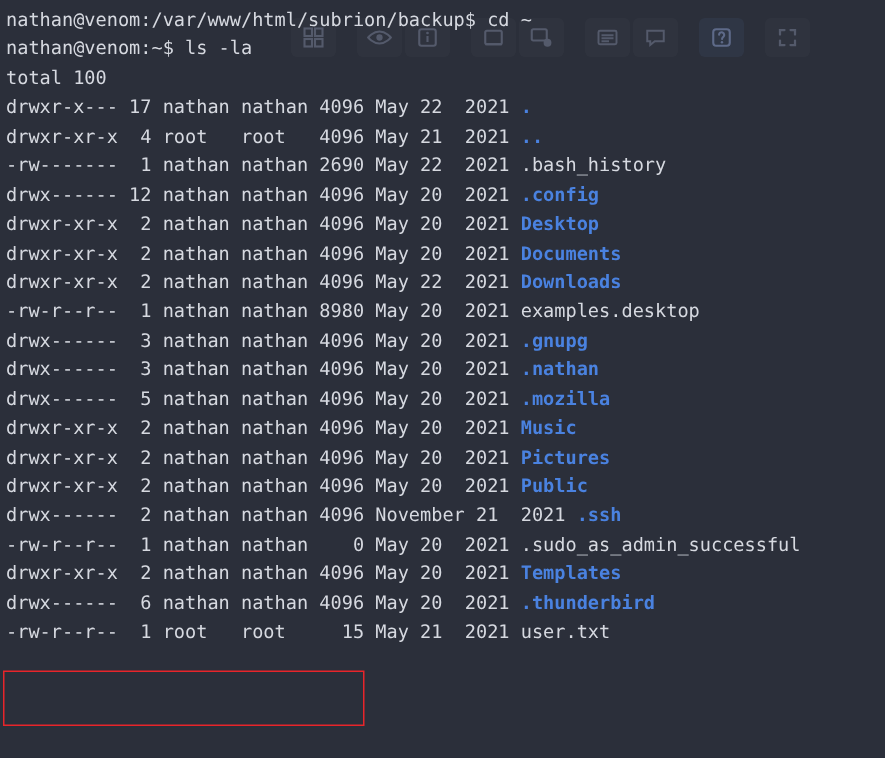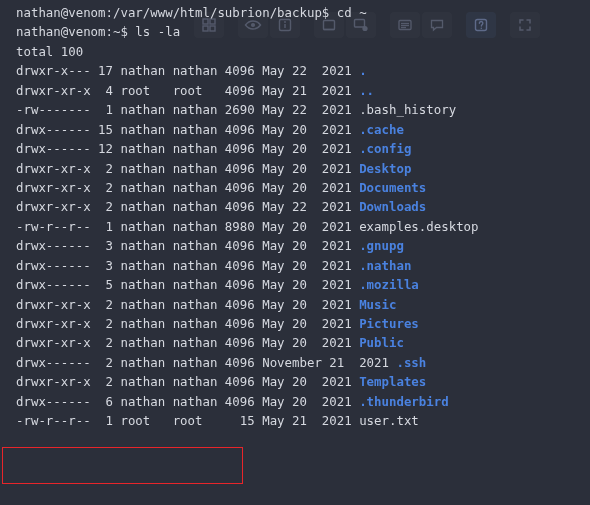--- a/index.html
+++ b/index.html
@@ -13,21 +13,21 @@
 
   body {
     font-family: "DejaVu Sans Mono", "Liberation Mono", monospace;
   }
 
   #terminal {
     position: relative;
     width: 590px;
     height: 505px;
     background: #2b2f3a;
-    padding: 3px 0 0 16px;
+    padding: 3px 0 0 4px;
   }
 
   .line {
     font-size: 12.4px;
     line-height: 19.45px;
     color: #d6d9e0;
     white-space: pre;
     letter-spacing: 0px;
     height: 19.45px;
   }
@@ -79,33 +79,33 @@
 
 <div id="terminal">
 
   <div id="lines">
       <div class="line"><span class="plain">nathan@venom:/var/www/html/subrion/backup$ </span><span class="plain">cd ~</span></div>
       <div class="line"><span class="plain">nathan@venom:~$ </span><span class="plain">ls -la</span></div>
       <div class="line"><span class="plain">total 100</span></div>
       <div class="line"><span class="plain">drwxr-x--- 17 nathan nathan 4096 May 22  2021 </span><span class="dir">.</span></div>
       <div class="line"><span class="plain">drwxr-xr-x  4 root   root   4096 May 21  2021 </span><span class="dir">..</span></div>
       <div class="line"><span class="plain">-rw-------  1 nathan nathan 2690 May 22  2021 </span><span class="plain">.bash_history</span></div>
-      <div class="line"><span class="plain">drwx------ 15 nathan nathan 4096 May 20  2021 </span><span class="dir">.cache</span></div>
       <div class="line"><span class="plain">drwx------ 12 nathan nathan 4096 May 20  2021 </span><span class="dir">.config</span></div>
       <div class="line"><span class="plain">drwxr-xr-x  2 nathan nathan 4096 May 20  2021 </span><span class="dir">Desktop</span></div>
       <div class="line"><span class="plain">drwxr-xr-x  2 nathan nathan 4096 May 20  2021 </span><span class="dir">Documents</span></div>
       <div class="line"><span class="plain">drwxr-xr-x  2 nathan nathan 4096 May 22  2021 </span><span class="dir">Downloads</span></div>
       <div class="line"><span class="plain">-rw-r--r--  1 nathan nathan 8980 May 20  2021 </span><span class="plain">examples.desktop</span></div>
       <div class="line"><span class="plain">drwx------  3 nathan nathan 4096 May 20  2021 </span><span class="dir">.gnupg</span></div>
       <div class="line"><span class="plain">drwx------  3 nathan nathan 4096 May 20  2021 </span><span class="dir">.nathan</span></div>
       <div class="line"><span class="plain">drwx------  5 nathan nathan 4096 May 20  2021 </span><span class="dir">.mozilla</span></div>
       <div class="line"><span class="plain">drwxr-xr-x  2 nathan nathan 4096 May 20  2021 </span><span class="dir">Music</span></div>
       <div class="line"><span class="plain">drwxr-xr-x  2 nathan nathan 4096 May 20  2021 </span><span class="dir">Pictures</span></div>
       <div class="line"><span class="plain">drwxr-xr-x  2 nathan nathan 4096 May 20  2021 </span><span class="dir">Public</span></div>
       <div class="line"><span class="plain">drwx------  2 nathan nathan 4096 November 21  2021 </span><span class="dir">.ssh</span></div>
+      <div class="line"><span class="plain">-rw-r--r--  1 nathan nathan    0 May 20  2021 </span><span class="plain">.sudo_as_admin_successful</span></div>
       <div class="line"><span class="plain">drwxr-xr-x  2 nathan nathan 4096 May 20  2021 </span><span class="dir">Templates</span></div>
       <div class="line"><span class="plain">drwx------  6 nathan nathan 4096 May 20  2021 </span><span class="dir">.thunderbird</span></div>
       <div class="line"><span class="plain">-rw-r--r--  1 root   root     15 May 21  2021 </span><span class="plain">user.txt</span></div>
     </div>
 
   <div id="toolbar-overlay">
     <div class="tb-btn">
       <svg width="16" height="16" viewBox="0 0 16 16" fill="none" stroke="#aab4d4" stroke-width="1.4">
         <rect x="2" y="2" width="5" height="5"></rect>
           <rect x="9" y="2" width="5" height="5"></rect>

